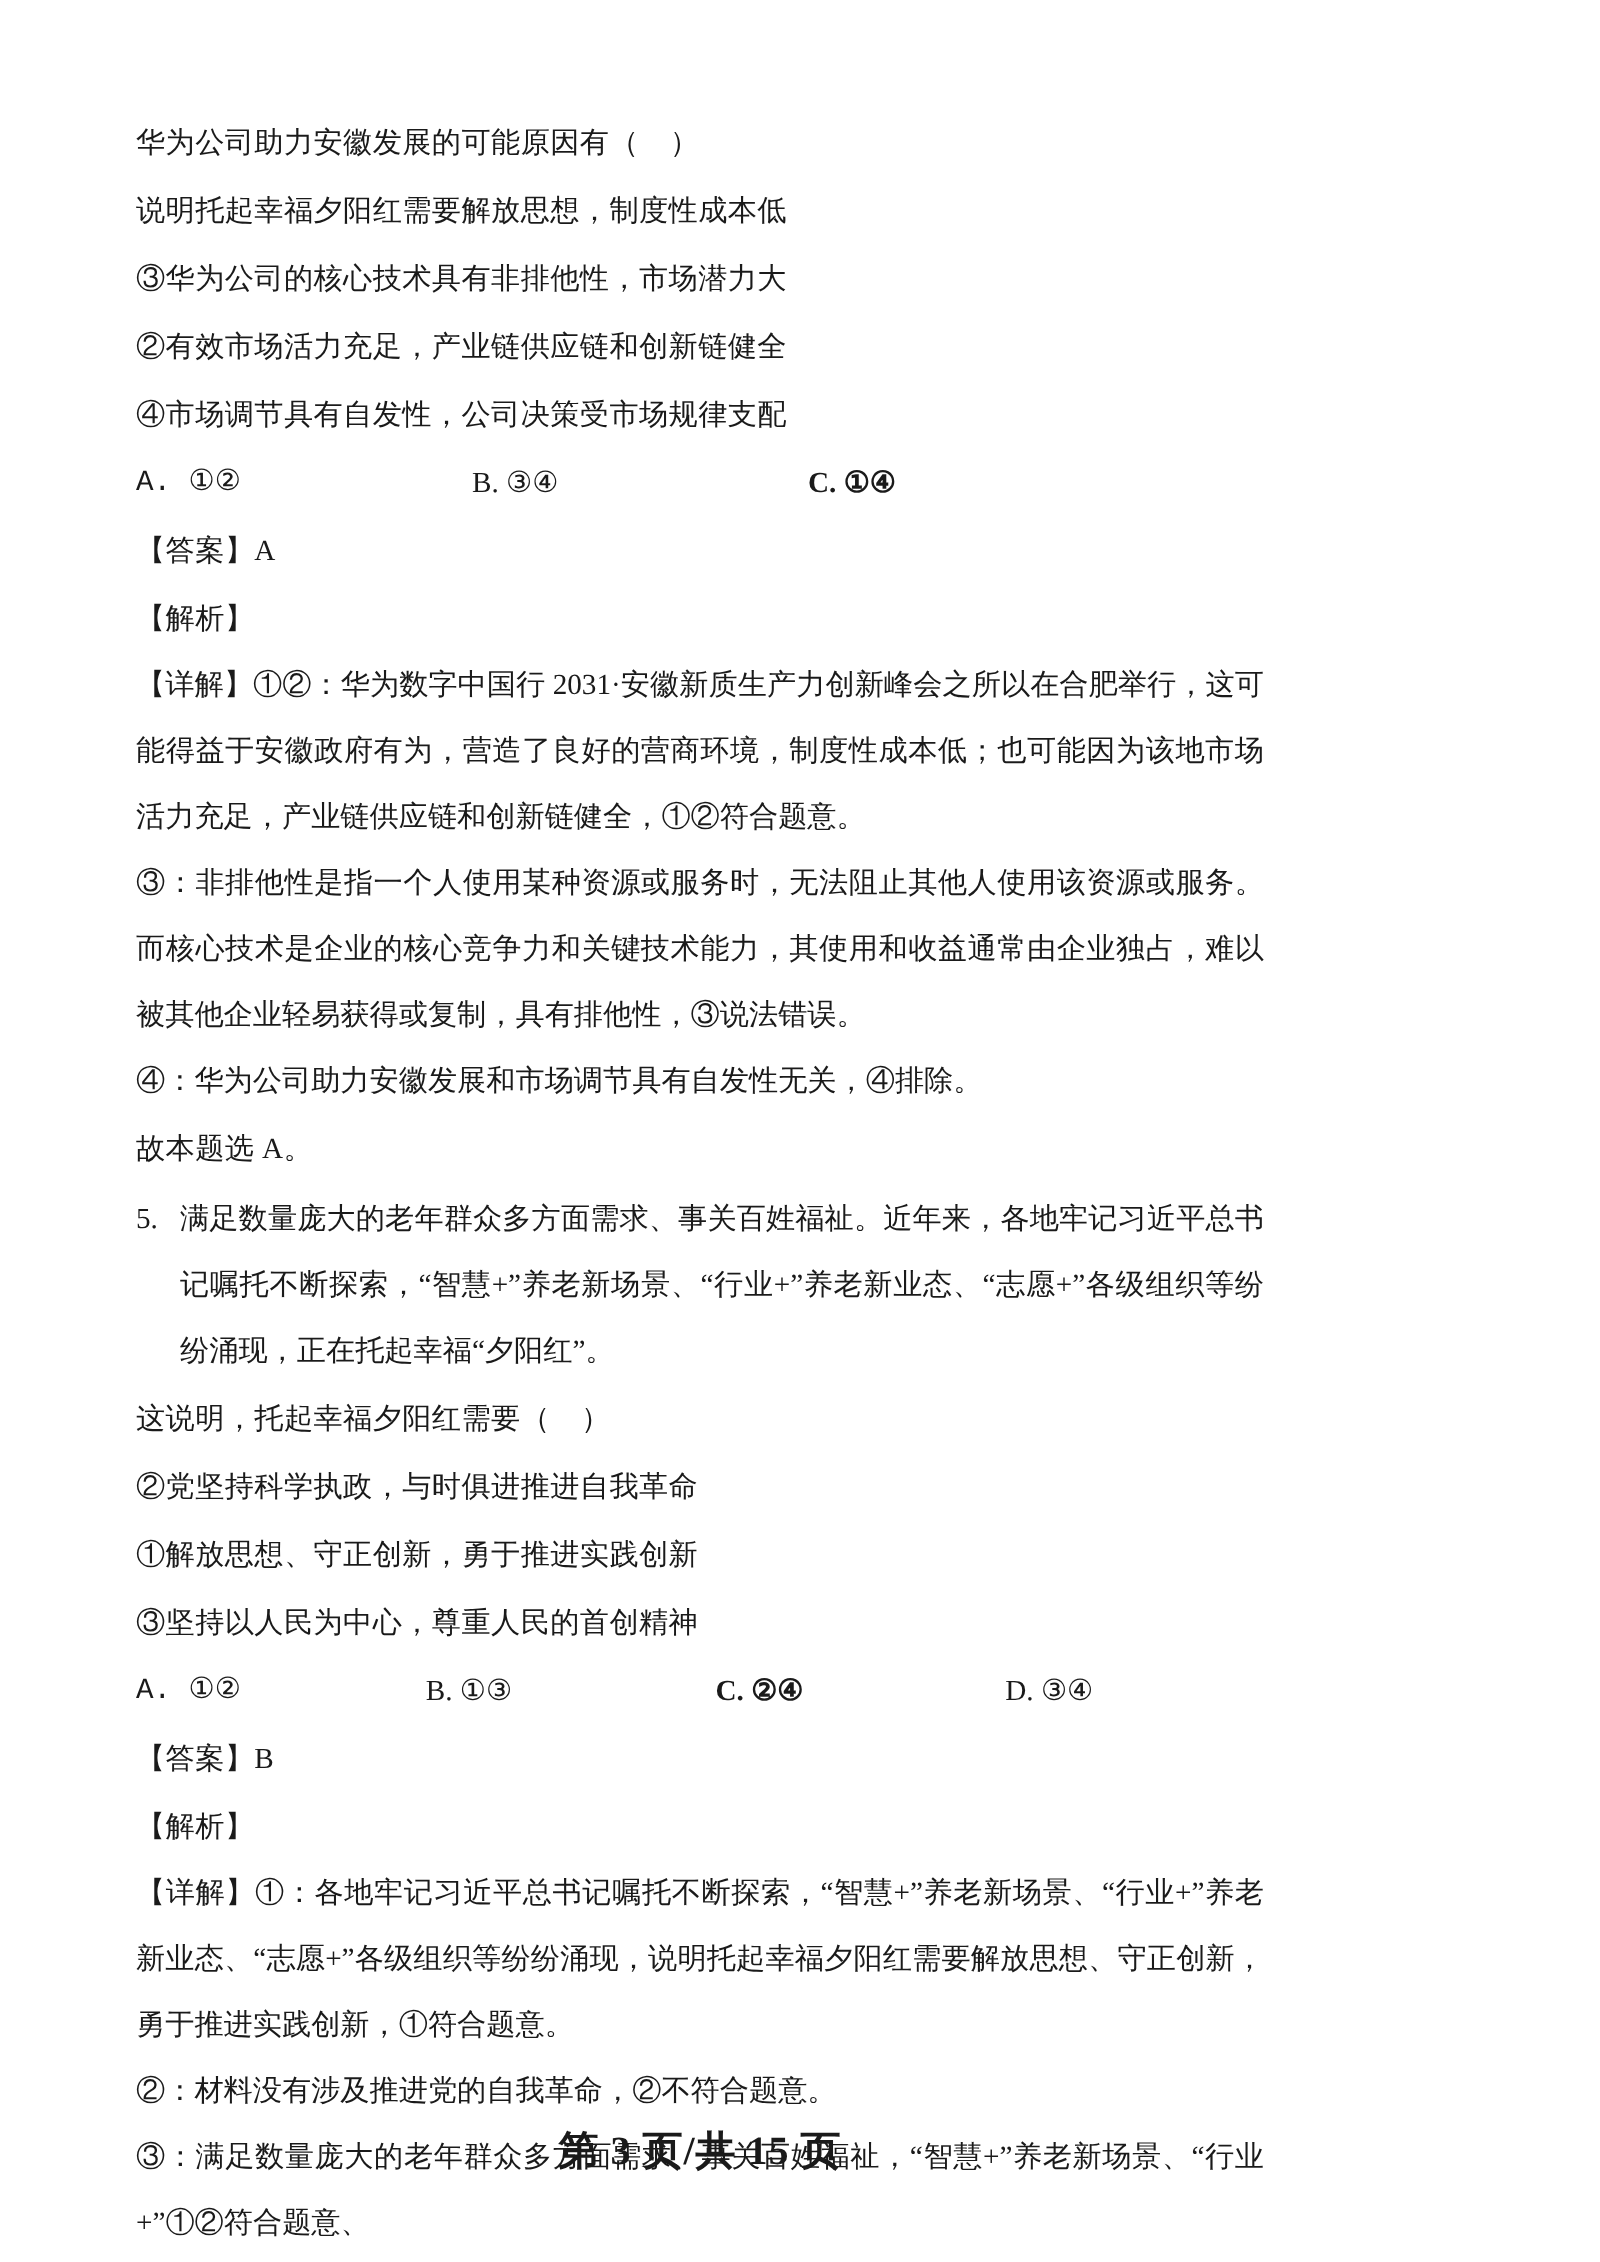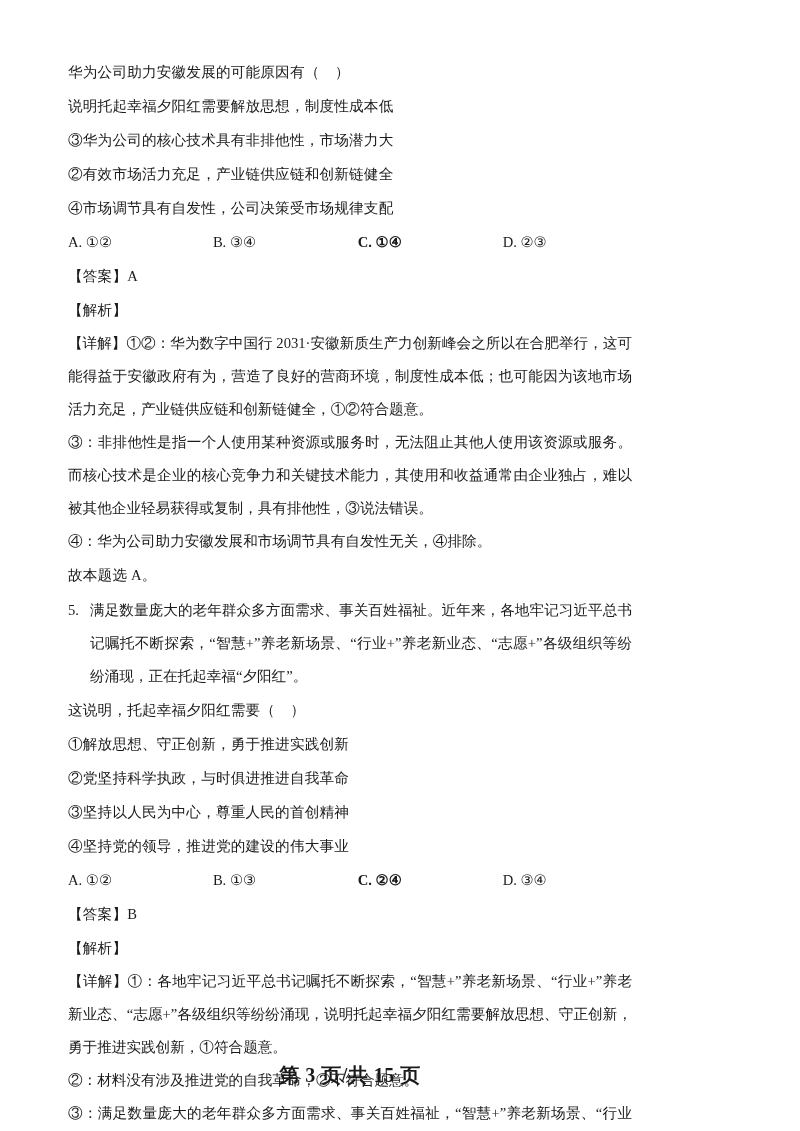--- a/index.html
+++ b/index.html
@@ -30,21 +30,21 @@
     text-align: justify;
   }
   .opts {
     display: flex;
     font-size: 14.6px;
     line-height: 34px;
   }
   .opts > span {
     display: inline-block;
   }
-  .opt-a { width: 168px; }
+  .opt-a { width: 168px; font-family: Liberation Mono, monospace; }
   .opt-b { width: 168px; }
   .opt-c { width: 168px; font-weight: bold; }
   .opt-d { width: 150px; }
   .para {
     font-size: 14.6px;
     line-height: 33px;
     text-align: justify;
     text-justify: inter-ideograph;
     margin: 0;
   }
@@ -82,40 +82,38 @@
   <div>
     <div class="line">华为公司助力安徽发展的可能原因有（    ）</div>
     <div class="line">说明托起幸福夕阳红需要解放思想，制度性成本低</div>
     <div class="line">③华为公司的核心技术具有非排他性，市场潜力大</div>
     <div class="line">②有效市场活力充足，产业链供应链和创新链健全</div>
     <div class="line">④市场调节具有自发性，公司决策受市场规律支配</div>
     <div class="opts">
       <span class="opt-a">A. ①②</span>
       <span class="opt-b">B. ③④</span>
       <span class="opt-c">C. ①④</span>
-      <span class="opt-d">D. ②③</span>
     </div>
     <div class="line">【答案】A</div>
     <div class="line">【解析】</div>
     <p class="para">【详解】①②：华为数字中国行 2031·安徽新质生产力创新峰会之所以在合肥举行，这可能得益于安徽政府有为，营造了良好的营商环境，制度性成本低；也可能因为该地市场活力充足，产业链供应链和创新链健全，①②符合题意。</p>
     <p class="para">③：非排他性是指一个人使用某种资源或服务时，无法阻止其他人使用该资源或服务。而核心技术是企业的核心竞争力和关键技术能力，其使用和收益通常由企业独占，难以被其他企业轻易获得或复制，具有排他性，③说法错误。</p>
     <p class="para">④：华为公司助力安徽发展和市场调节具有自发性无关，④排除。</p>
     <div class="line">故本题选 A。</div>
   </div>
 
   <div class="q-block">
     <div class="q-body">
       <span class="q-num">5.</span>
       <p class="para">满足数量庞大的老年群众多方面需求、事关百姓福祉。近年来，各地牢记习近平总书记嘱托不断探索，“智慧+”养老新场景、“行业+”养老新业态、“志愿+”各级组织等纷纷涌现，正在托起幸福“夕阳红”。</p>
     </div>
     <div class="line">这说明，托起幸福夕阳红需要（    ）</div>
+    <div class="line">②党坚持科学执政，与时俱进推进自我革命</div>
     <div class="line">①解放思想、守正创新，勇于推进实践创新</div>
-    <div class="line">②党坚持科学执政，与时俱进推进自我革命</div>
     <div class="line">③坚持以人民为中心，尊重人民的首创精神</div>
-    <div class="line">④坚持党的领导，推进党的建设的伟大事业</div>
     <div class="opts">
       <span class="opt-a">A. ①②</span>
       <span class="opt-b">B. ①③</span>
       <span class="opt-c">C. ②④</span>
       <span class="opt-d">D. ③④</span>
     </div>
     <div class="line">【答案】B</div>
     <div class="line">【解析】</div>
     <p class="para">【详解】①：各地牢记习近平总书记嘱托不断探索，“智慧+”养老新场景、“行业+”养老新业态、“志愿+”各级组织等纷纷涌现，说明托起幸福夕阳红需要解放思想、守正创新，勇于推进实践创新，①符合题意。</p>
     <p class="para">②：材料没有涉及推进党的自我革命，②不符合题意。</p>

